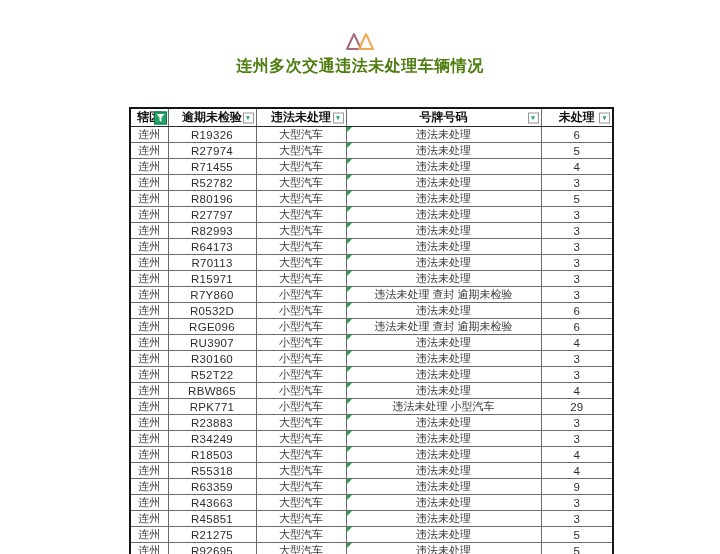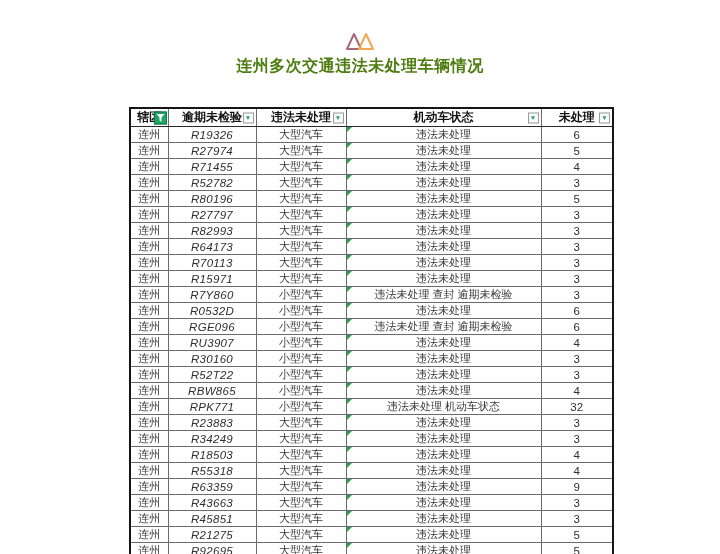--- a/index.html
+++ b/index.html
@@ -19,21 +19,21 @@
   .sheet col.c2 { width:90px; }
   .sheet col.c3 { width:195px; }
   .sheet col.c4 { width:72px; }
 
   .sheet th, .sheet td { border:1px solid #6b6b6b; text-align:center; vertical-align:middle;
                          overflow:hidden; white-space:nowrap; }
   .sheet { border:2px solid #151515; }
   .sheet th { height:18px; font-size:12px; font-weight:bold; color:#111111;
               position:relative; border-bottom:1px solid #2a2a2a; padding:0 2px; }
   .sheet td { height:15.1px; font-size:11px; color:#3a3a3a; padding:0 2px; }
-  .sheet td.plate { font-size:11.5px; color:#2e2e2e; letter-spacing:0.3px;font-style:italic; }
+  .sheet td.plate { font-size:11.5px; color:#2e2e2e; letter-spacing:0.3px; }
   .sheet td.num { font-size:11.5px; color:#2e2e2e; }
 
   
   .dd { position:absolute; right:2px; top:50%; transform:translateY(-50%);
         width:11px; height:11px; background:#fbfbfb; border:1px solid #9a9a9a;
         display:flex; align-items:center; justify-content:center;
         font-size:6.5px; line-height:1; color:#21a366; cursor:pointer; }
 
   
   .filter-btn { position:absolute; right:1px; top:50%; transform:translateY(-50%);
@@ -77,21 +77,21 @@
       </th>
       <th>
         <span>逾期未检验</span>
         <span class="dd">▼</span>
       </th>
       <th>
         <span>违法未处理</span>
         <span class="dd">▼</span>
       </th>
       <th>
-        <span>机动车状态</span>
+        <span>号牌号码</span>
         <span class="dd">▼</span>
       </th>
       <th>
         <span>未处理</span>
         <span class="dd">▼</span>
       </th>
     </tr>
   </thead>
   <tbody>
   <tr>
@@ -227,22 +227,22 @@
     <td class="plate">RBW865</td>
     <td>小型汽车</td>
     <td class="status">违法未处理</td>
     <td class="num">4</td>
   </tr>
 
   <tr>
     <td>连州</td>
     <td class="plate">RPK771</td>
     <td>小型汽车</td>
-    <td class="status">违法未处理 机动车状态</td>
-    <td class="num">32</td>
+    <td class="status">违法未处理 小型汽车</td>
+    <td class="num">29</td>
   </tr>
 
   <tr>
     <td>连州</td>
     <td class="plate">R23883</td>
     <td>大型汽车</td>
     <td class="status">违法未处理</td>
     <td class="num">3</td>
   </tr>
 

